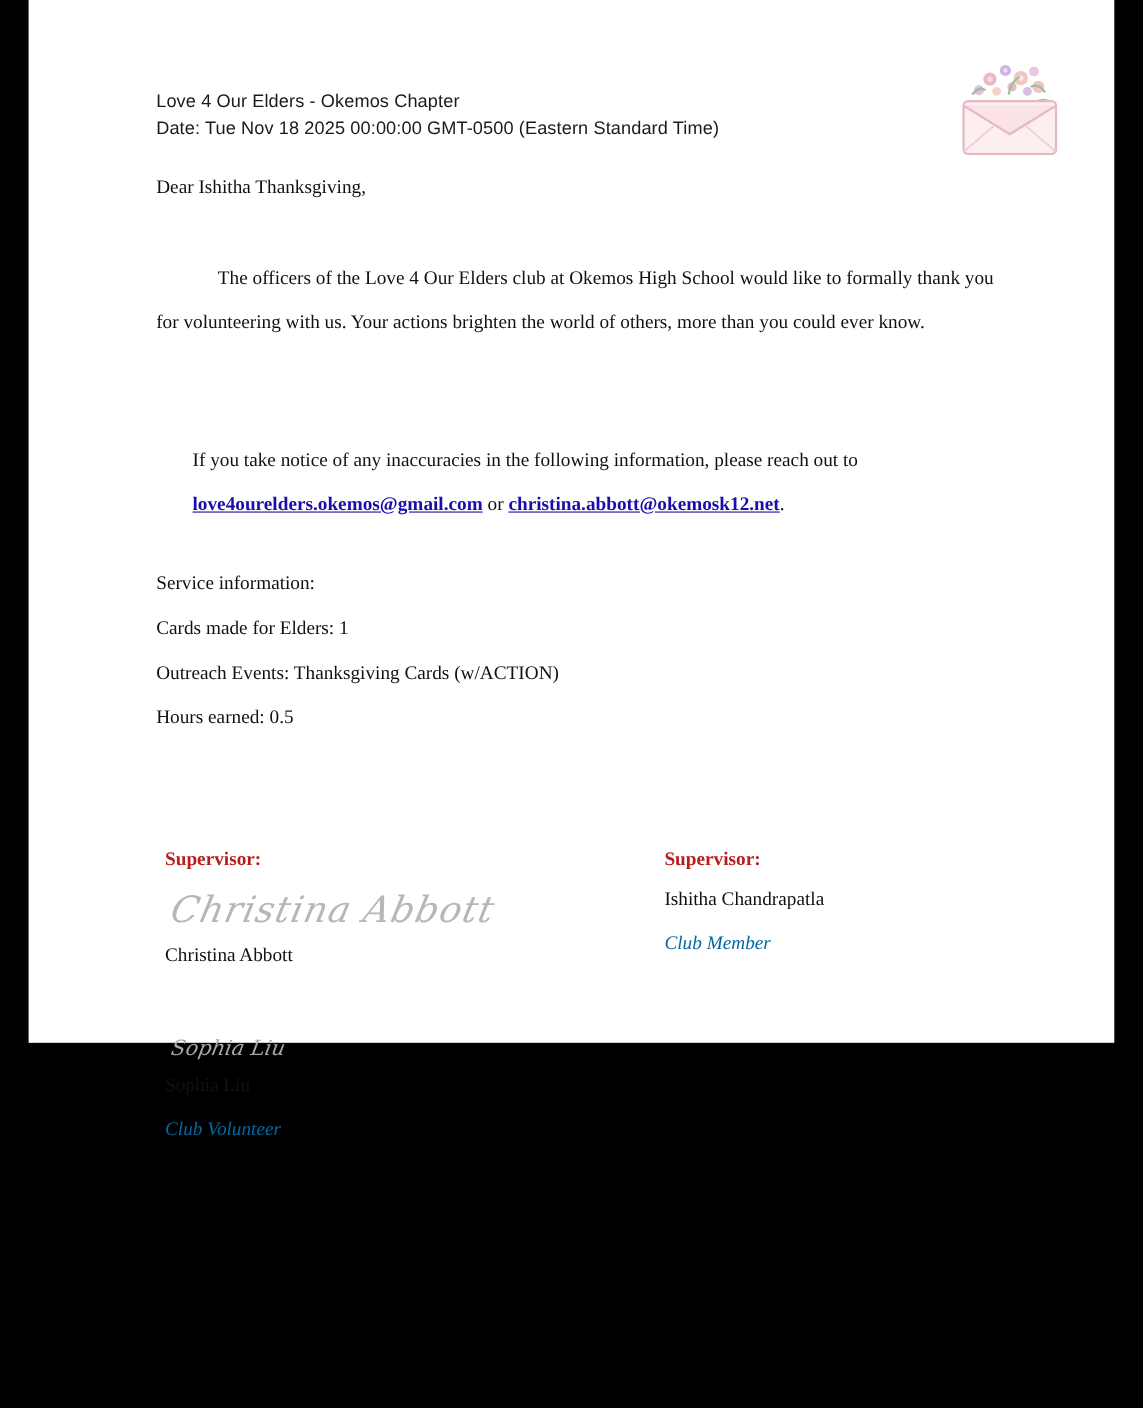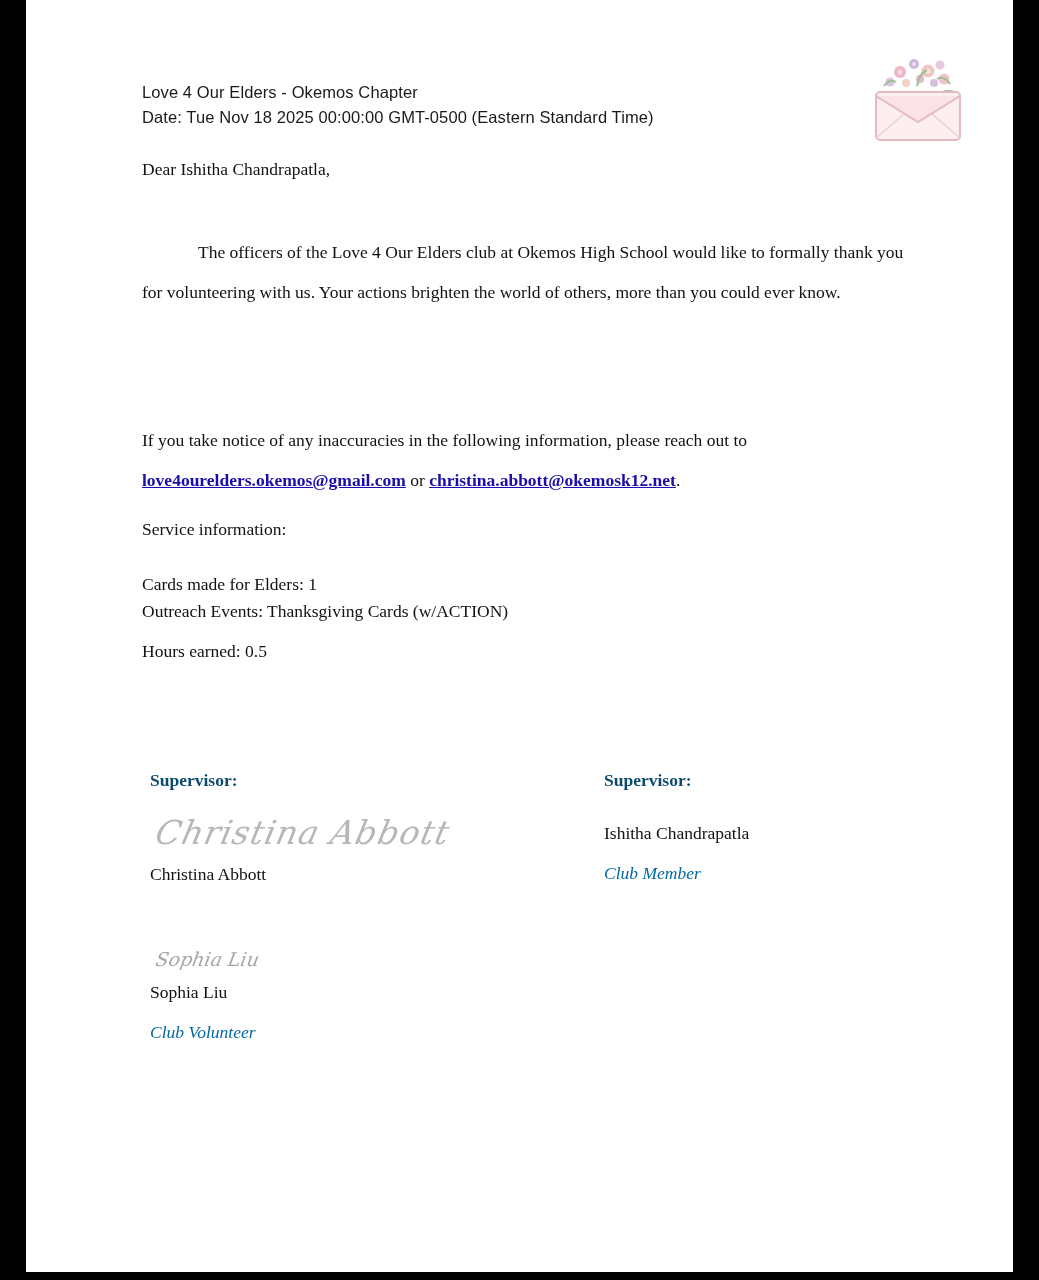--- a/index.html
+++ b/index.html
@@ -11,21 +11,21 @@
     width: 1039px;
     height: 1280px;
     overflow: hidden;
     font-family: "Liberation Serif", serif;
   }
   .page {
     position: absolute;
     left: 26px;
     top: 0;
     width: 987px;
-    height: 1272px;
+    height: 948px;
     background: #ffffff;
   }
   .header-block {
     position: absolute;
     left: 116px;
     top: 80px;
     width: 700px;
   }
   .header-line {
     font-family: "Liberation Sans", sans-serif;
@@ -52,52 +52,52 @@
     position: absolute;
     left: 116px;
     width: 768px;
     font-size: 17.5px;
     line-height: 40px;
     color: #111;
     text-align: left;
   }
   .para-1 { top: 232px; }
   .para-1 .indent { display: inline-block; width: 56px; }
-  .para-2 { top: 420px; }
+  .para-2 { top: 398px; margin-left: 33px; }
   a.mail {
     color: #1a0dab;
     font-weight: bold;
     text-decoration: underline;
   }
   .service-head {
     position: absolute;
     left: 116px;
     top: 519px;
     font-size: 17.5px;
     font-weight: normal;
     color: #111;
   }
   .service-line {
     position: absolute;
     left: 116px;
     font-size: 17.5px;
     color: #111;
   }
-  .sl-0 { top: 560px; margin-top: 14px; }
+  .sl-0 { top: 560px; }
   .sl-1 { top: 601px; }
   .sl-2 { top: 641px; }
 
   .sig-col-left { position: absolute; left: 124px; top: 770px; width: 420px; }
   .sig-col-right { position: absolute; left: 578px; top: 770px; width: 380px; }
 
   .sig-title {
     font-size: 17.5px;
     font-weight: bold;
-    color: #0c4a6e;
-    margin-bottom: 22px;
+    color: #b91c1c;
+    margin-bottom: 6px;
   }
   .sig-name {
     font-size: 17.5px;
     color: #111;
     line-height: 40px;
   }
   .sig-role {
     font-size: 17.5px;
     font-style: italic;
     color: #0369a1;
@@ -160,21 +160,21 @@
 
       <g>
         <path d="M10 40 h76 a4 4 0 0 1 4 4 v40 a4 4 0 0 1 -4 4 h-76 a4 4 0 0 1 -4 -4 v-40 a4 4 0 0 1 4 -4 z" fill="#fdeef0" stroke="#e3b9c3" stroke-width="2"></path>
         <path d="M6 44 L48 70 L90 44" fill="#fbe2e6" stroke="#e3b9c3" stroke-width="2"></path>
         <path d="M6 86 L34 62" stroke="#eccfd6" stroke-width="1.6" fill="none"></path>
         <path d="M90 86 L62 62" stroke="#eccfd6" stroke-width="1.6" fill="none"></path>
       </g>
     </svg>
   </div>
 
-  <div class="salutation">Dear Ishitha Chandrapatla,</div>
+  <div class="salutation">Dear Ishitha Thanksgiving,</div>
 
   <div class="body-para para-1"><span class="indent"></span><span>The officers of the Love 4 Our Elders club at Okemos High School would like to formally thank you for volunteering with us. Your actions brighten the world of others, more than you could ever know.</span></div>
 
   <div class="body-para para-2"><span>If you take notice of any inaccuracies in the following information, please reach out to </span><a class="mail" href="#">love4ourelders.okemos@gmail.com</a><span> or </span><a class="mail" href="#">christina.abbott@okemosk12.net</a><span>.</span></div>
 
   <div class="service-head">Service information:</div>
   <div class="service-line sl-0">Cards made for Elders: 1</div>
   <div class="service-line sl-1">Outreach Events: Thanksgiving Cards (w/ACTION)</div>
   <div class="service-line sl-2">Hours earned: 0.5</div>
 

